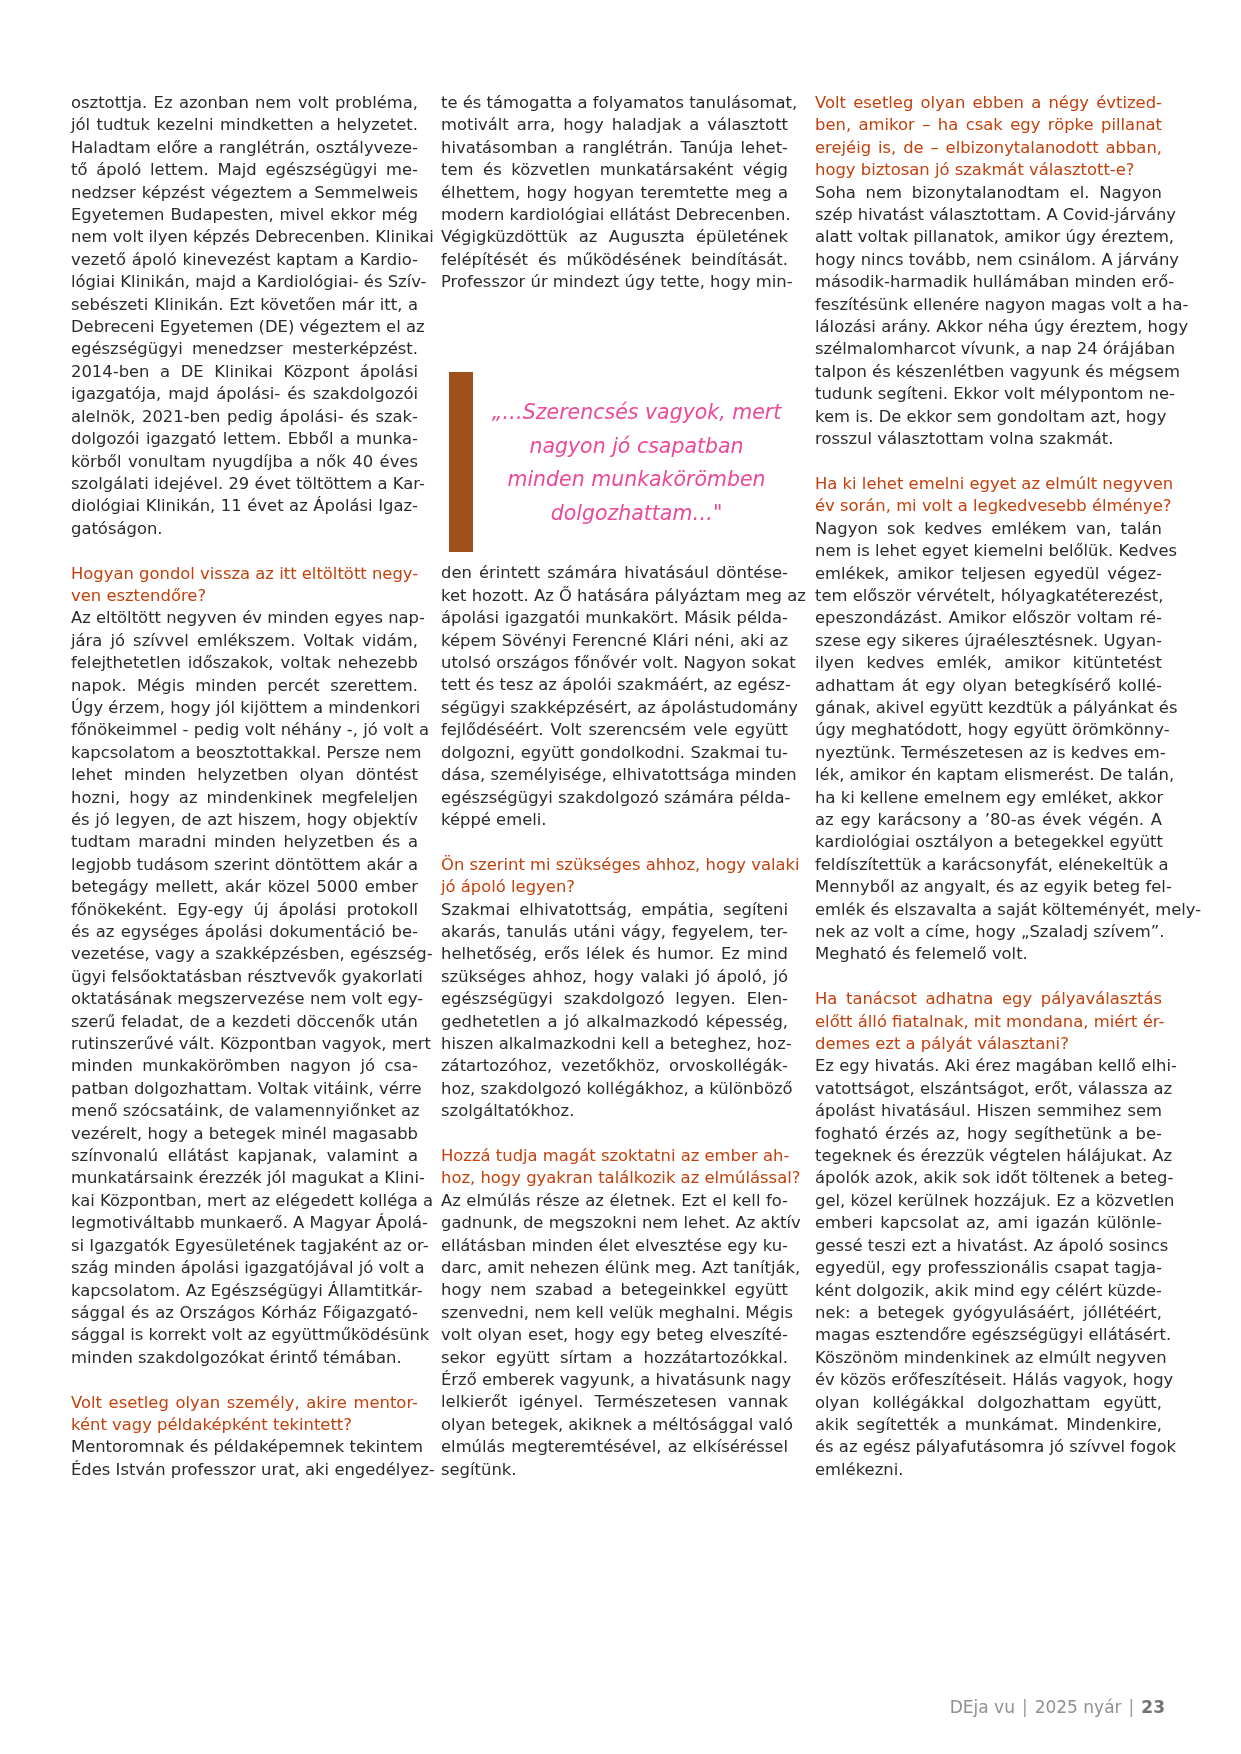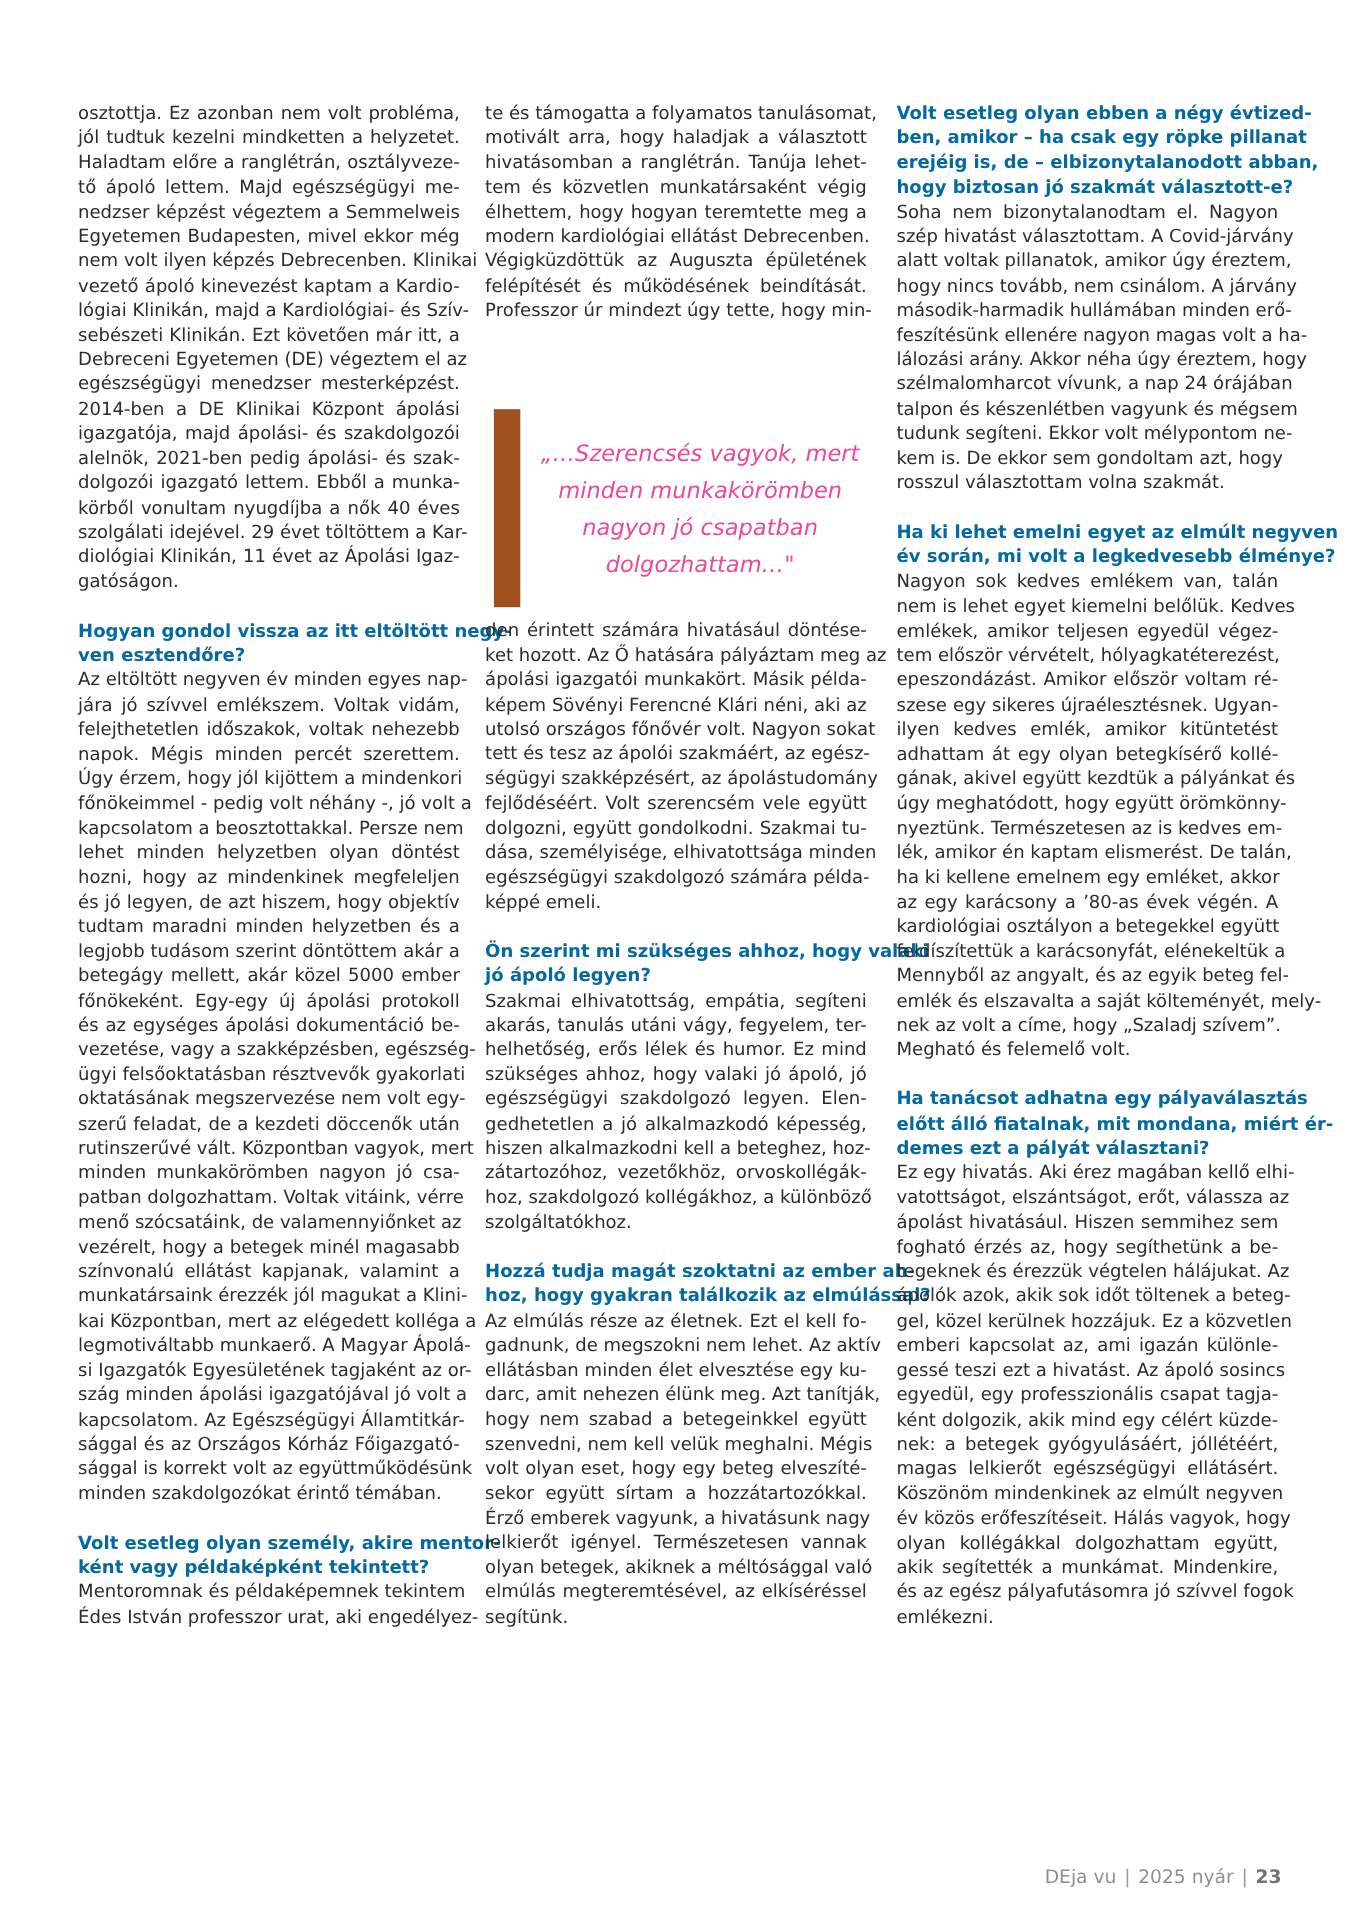--- a/index.html
+++ b/index.html
@@ -1,21 +1,21 @@
 <!DOCTYPE html>
 <html><head>
 <meta charset="utf-8">
 <style>
   html, body { margin: 0; padding: 0; background: #ffffff; }
   body { width: 1241px; height: 1754px; position: relative; overflow: hidden;
          font-family: "DejaVu Sans", sans-serif; color: #2b2b2b; }
   .col { position: absolute; top: 92px; font-size: 16.4px; line-height: 22.4px; }
   .col .ln { display: block; white-space: nowrap; text-align: justify; text-align-last: justify; }
   .col .ln.last { text-align-last: left; }
-  .col .h { color: #0369a1; font-weight: bold; }
+  .col .h { color: #c2410c; font-weight: normal; }
   .gap { display: block; height: 22.4px; }
   #c1 { left: 71px; width: 347px; }
   #c2 { left: 421px; width: 347px; margin-left: 20px; }
   #c3 { left: 815px; width: 347px; }
   .quote { position: absolute; left: 443px; top: 372px; width: 347px; height: 180px; }
   .quote .bar { position: absolute; left: 6px; top: 0; width: 24px; height: 180px; background: #a0501c; }
   .quote .qtext { position: absolute; left: 40px; right: 0; top: 24px; text-align: center;
                   font-style: italic; font-size: 20.5px; line-height: 33.5px; color: #ec4899; }
   .footer { position: absolute; right: 76px; top: 1697px; font-size: 17px; color: #8f8f8f; white-space: nowrap; }
   .footer .sep { margin: 0 7px; color: #9a9a9a; }
@@ -223,35 +223,35 @@
       <span class="ln">ápolást hivatásául. Hiszen semmihez sem</span>
       <span class="ln">fogható érzés az, hogy segíthetünk a be-</span>
       <span class="ln">tegeknek és érezzük végtelen hálájukat. Az</span>
       <span class="ln">ápolók azok, akik sok időt töltenek a beteg-</span>
       <span class="ln">gel, közel kerülnek hozzájuk. Ez a közvetlen</span>
       <span class="ln">emberi kapcsolat az, ami igazán különle-</span>
       <span class="ln">gessé teszi ezt a hivatást. Az ápoló sosincs</span>
       <span class="ln">egyedül, egy professzionális csapat tagja-</span>
       <span class="ln">ként dolgozik, akik mind egy célért küzde-</span>
       <span class="ln">nek: a betegek gyógyulásáért, jóllétéért,</span>
-      <span class="ln">magas lelkierőt egészségügyi ellátásért.</span>
+      <span class="ln">magas esztendőre egészségügyi ellátásért.</span>
       <span class="ln">Köszönöm mindenkinek az elmúlt negyven</span>
       <span class="ln">év közös erőfeszítéseit. Hálás vagyok, hogy</span>
       <span class="ln">olyan kollégákkal dolgozhattam együtt,</span>
       <span class="ln">akik segítették a munkámat. Mindenkire,</span>
       <span class="ln">és az egész pályafutásomra jó szívvel fogok</span>
       <span class="ln last">emlékezni.</span>
     </div>
   </div>
 
 <div class="quote">
   <div class="bar"></div>
   <div class="qtext">
     <div>„…Szerencsés vagyok, mert</div>
+    <div>nagyon jó csapatban</div>
     <div>minden munkakörömben</div>
-    <div>nagyon jó csapatban</div>
     <div>dolgozhattam…"</div>
   </div>
 </div>
 
 <div class="footer">
   <span>DEja vu</span><span class="sep">|</span><span>2025 nyár</span><span class="sep">|</span><span class="num">23</span>
 </div>
 
 </body></html>

